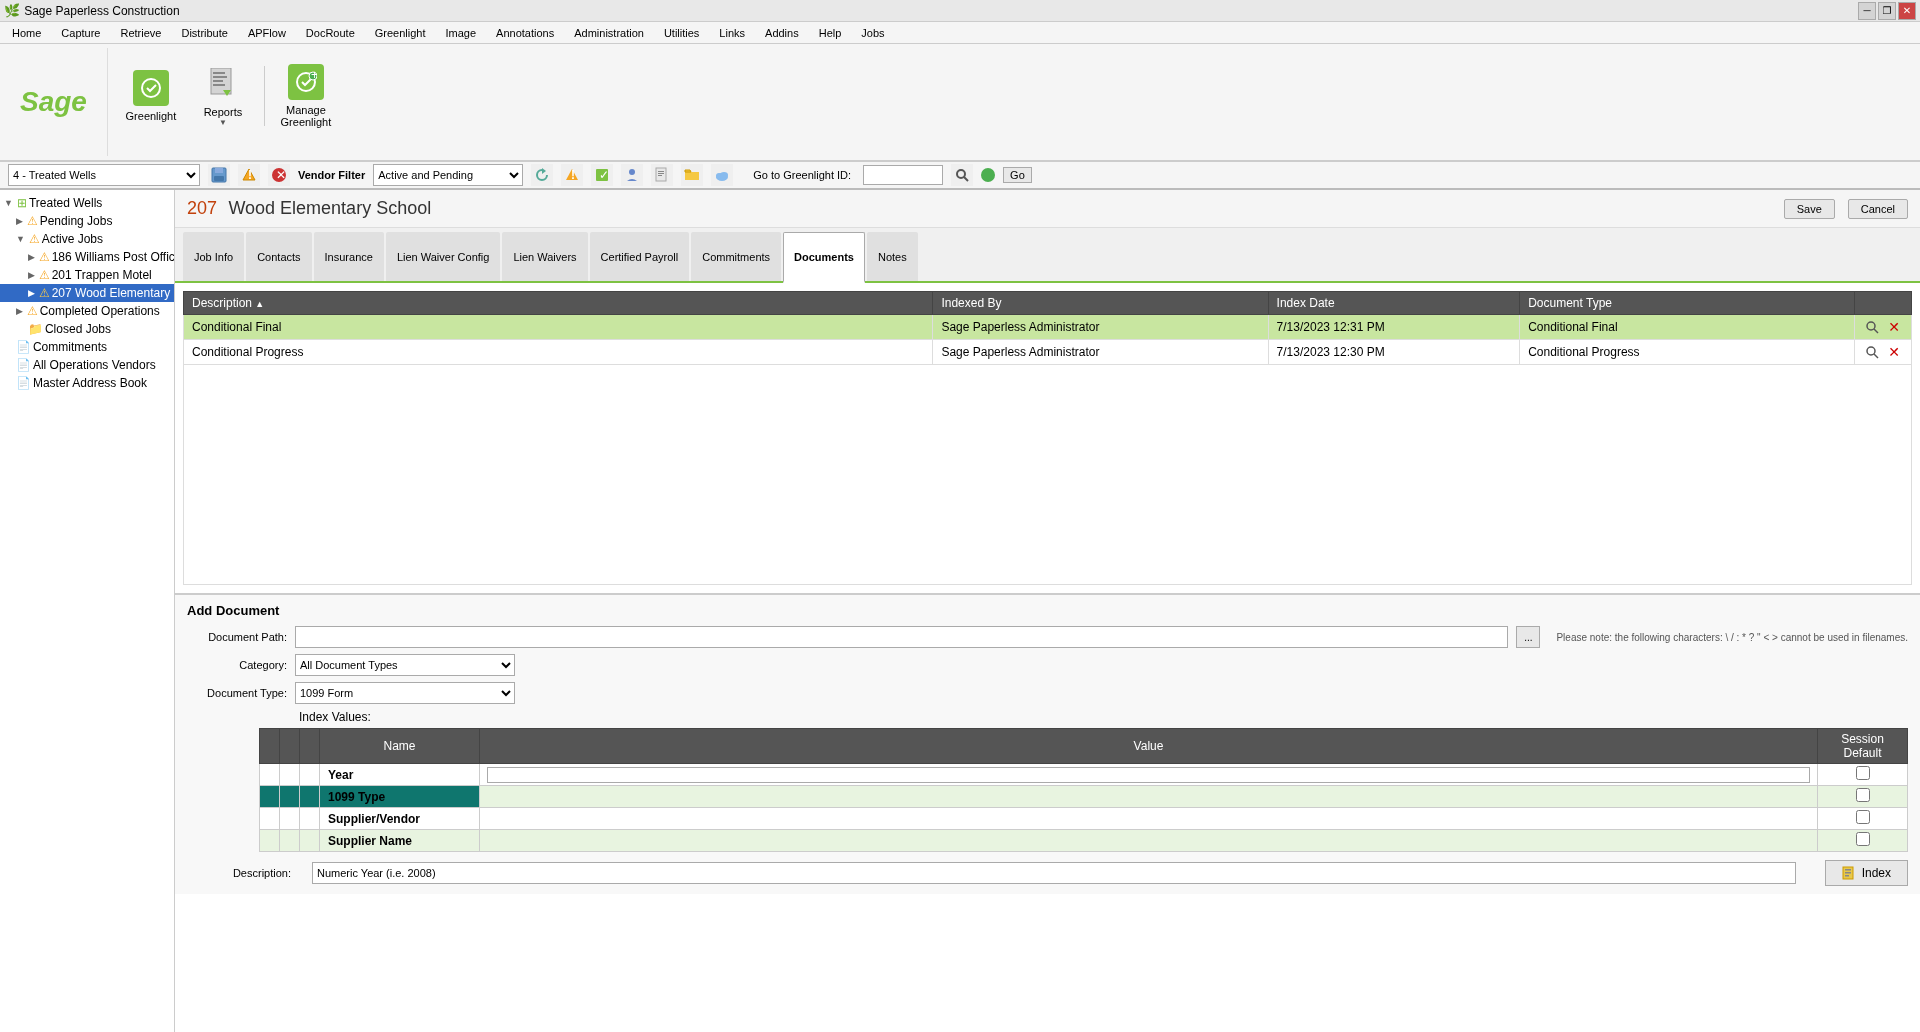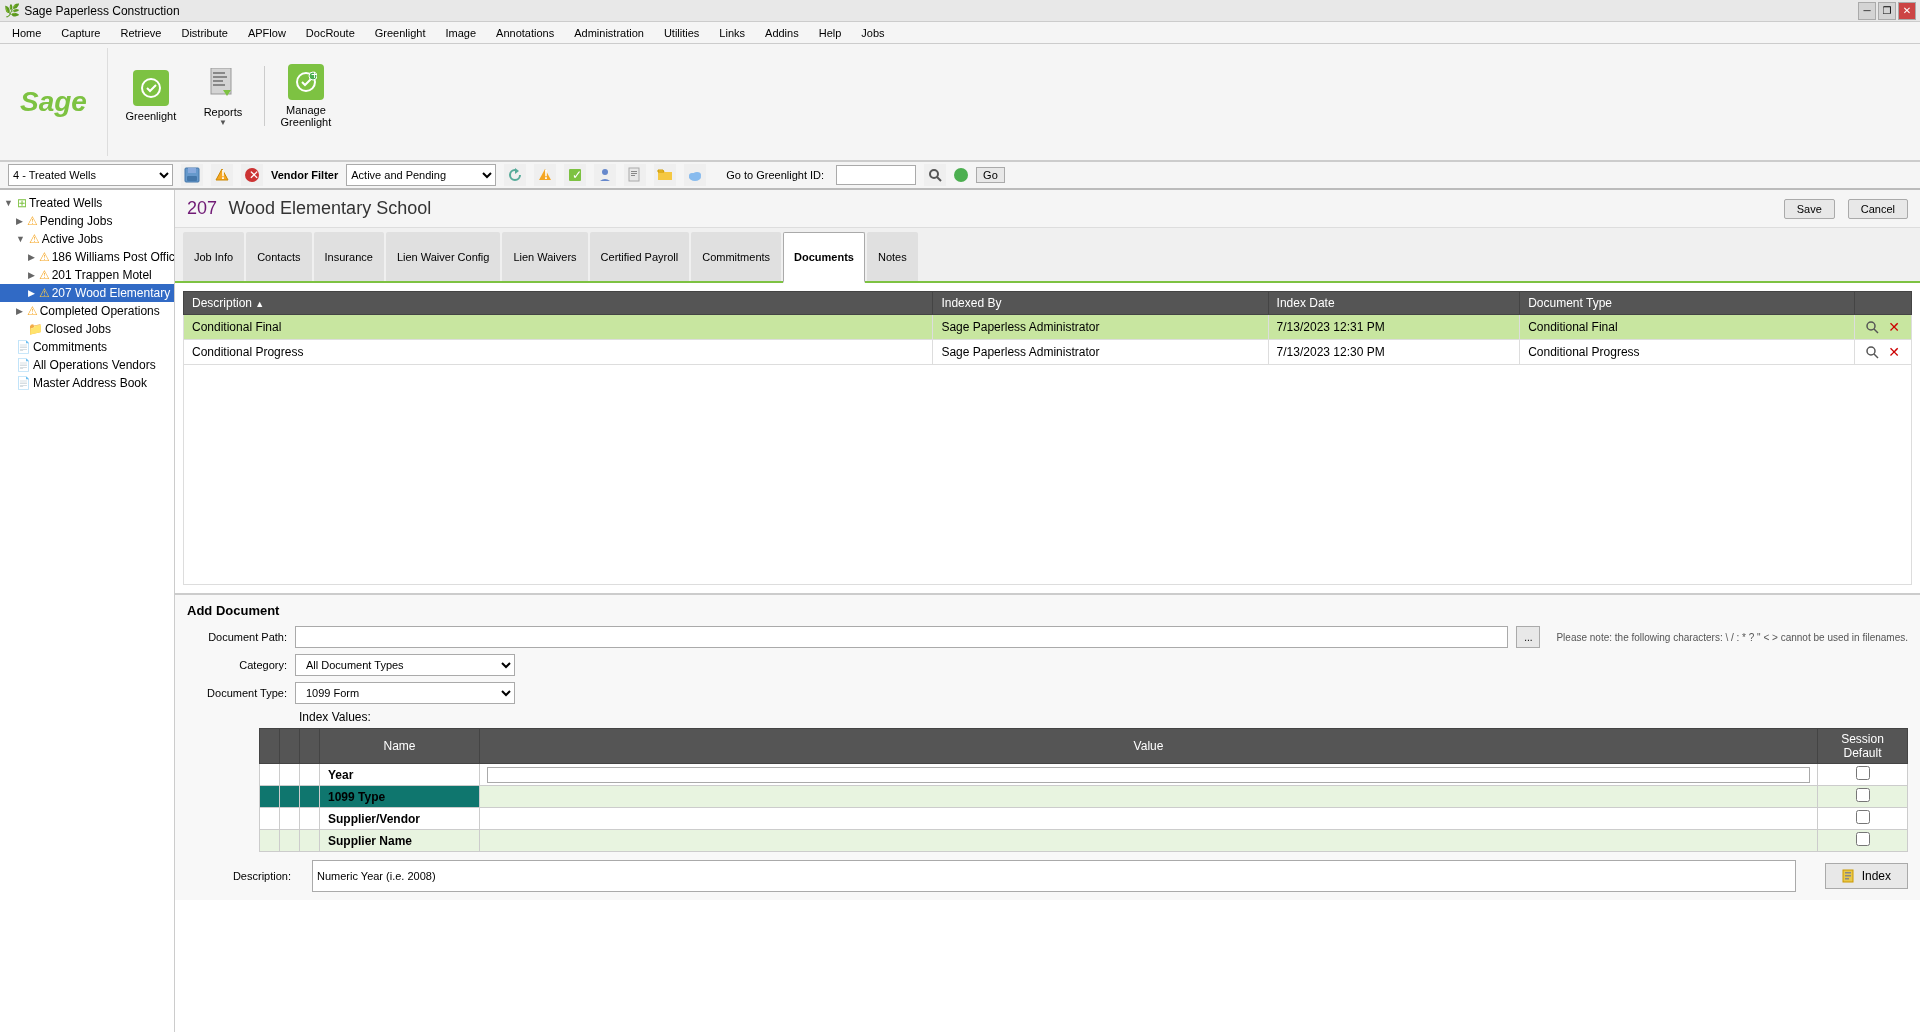--- a/index.html
+++ b/index.html
@@ -22,21 +22,21 @@
     .toolbar-buttons { display: flex; align-items: flex-start; padding-top: 8px; gap: 2px; border-left: 1px solid #ddd; margin-left: 8px; padding-left: 8px; }
     .toolbar-btn { display: flex; flex-direction: column; align-items: center; justify-content: center; width: 70px; height: 80px; cursor: pointer; border: 1px solid transparent; padding: 4px; }
     .toolbar-btn-icon { width: 36px; height: 36px; display: flex; align-items: center; justify-content: center; }
     .toolbar-btn-label { font-size: 11px; margin-top: 4px; text-align: center; }
     .greenlight-icon { width: 36px; height: 36px; background: #7dc242; border-radius: 4px; display: flex; align-items: center; justify-content: center; color: white; font-size: 18px; }
     .reports-icon { width: 36px; height: 36px; display: flex; align-items: center; justify-content: center; }
     .manage-gl-icon { width: 36px; height: 36px; background: #7dc242; border-radius: 4px; display: flex; align-items: center; justify-content: center; color: white; font-size: 14px; }
 
     
     .toolbar-row2 { background: #f5f5f5; height: 28px; border-bottom: 2px solid #bbb; display: flex; align-items: center; padding: 0 8px; gap: 8px; }
-    .project-select { width: 165px; height: 22px; font-size: 11px; border: 1px solid #aaa; background: white; }
+    .project-select { width: 192px; height: 22px; font-size: 11px; border: 1px solid #aaa; background: white; }
     .icon-btn { width: 22px; height: 22px; cursor: pointer; display: flex; align-items: center; justify-content: center; border: 1px solid transparent; }
     .filter-label { font-size: 11px; font-weight: bold; }
     .filter-select { width: 150px; height: 22px; font-size: 11px; border: 1px solid #aaa; background: white; }
     .goto-label { font-size: 11px; margin-left: 12px; }
     .goto-input { width: 80px; height: 20px; border: 1px solid #aaa; background: white; margin-left: 4px; }
     .goto-btn { font-size: 11px; padding: 1px 6px; cursor: pointer; background: #e8e8e8; border: 1px solid #aaa; }
 
     
     .main { display: flex; height: calc(1032px - 170px); }
 
@@ -47,21 +47,21 @@
     .tree-indent1 { padding-left: 16px; }
     .tree-indent2 { padding-left: 28px; }
     .expand-btn { font-size: 9px; color: #666; margin-right: 2px; cursor: pointer; }
 
     
     .content { flex: 1; background: white; padding: 0; overflow: hidden; }
 
     
     .page-header { display: flex; align-items: center; justify-content: space-between; padding: 8px 12px; border-bottom: 1px solid #ddd; background: #f5f5f5; }
     .page-title { font-size: 18px; color: #333; }
-    .page-title-num { font-size: 18px; color: #701a75; margin-right: 8px; }
+    .page-title-num { font-size: 18px; color: #c2410c; margin-right: 8px; }
     .header-btns { display: flex; gap: 13px; }
     .header-btn { padding: 3px 12px; font-size: 11px; border: 1px solid #aaa; background: #e8e8e8; cursor: pointer; border-radius: 2px; }
 
     
     .tabs { display: flex; background: #f0f0f0; border-bottom: 2px solid #7dc242; padding: 0 8px; padding-top: 4px; }
     .tab { padding: 18px 10px; font-size: 11px; cursor: pointer; border: 1px solid transparent; border-bottom: none; margin-right: 2px; background: #e0e0e0; border-radius: 2px 2px 0 0; }
     .tab.active { background: white; border-color: #aaa; border-bottom: 2px solid white; margin-bottom: -2px; font-weight: bold; }
 
     
     .doc-table-area { padding: 8px; }
@@ -72,32 +72,32 @@
     .doc-row-actions { display: flex; gap: 4px; }
     .search-row-btn { width: 18px; height: 18px; cursor: pointer; display: flex; align-items: center; justify-content: center; }
     .del-btn { width: 18px; height: 18px; cursor: pointer; color: #cc0000; font-size: 14px; display: flex; align-items: center; justify-content: center; }
 
     
     .add-document { padding: 8px 12px; border-top: 2px solid #ccc; background: #f8f8f8; }
     .add-doc-title { font-size: 13px; font-weight: bold; margin-bottom: 8px; }
     .form-row { display: flex; align-items: center; margin-bottom: 6px; gap: 8px; }
     .form-label { width: 100px; text-align: right; font-size: 11px; }
     .form-input { flex: 1; height: 22px; border: 1px solid #aaa; background: white; font-size: 11px; padding: 1px 4px; }
-    .form-select { height: 22px; border: 1px solid #aaa; background: white; font-size: 11px; width: 220px; padding-left: 6px; }
+    .form-select { height: 22px; border: 1px solid #aaa; background: white; font-size: 11px; width: 220px; }
     .browse-btn { width: 24px; height: 22px; border: 1px solid #aaa; background: #e8e8e8; cursor: pointer; display: flex; align-items: center; justify-content: center; font-size: 10px; }
     .note-text { font-size: 10px; color: #555; margin-left: 8px; }
     .index-table { border-collapse: collapse; font-size: 11px; width: 100%; }
     .index-table th { background: #555; color: white; padding: 3px 8px; border: 1px solid #444; font-weight: normal; }
     .index-table td { padding: 2px 8px; border: 1px solid #ccc; height: 22px; }
     .index-table tr:nth-child(even) { background: #e8f4e0; }
     .index-table tr:nth-child(odd) { background: white; }
     .session-default-check { width: 14px; height: 14px; }
     .desc-row { display: flex; align-items: center; margin-top: 8px; gap: 21px; }
     .desc-label { width: 100px; text-align: right; font-size: 11px; }
-    .desc-input { flex: 1; height: 32px; border: 1px solid #aaa; background: white; font-size: 11px; padding: 1px 4px; }
+    .desc-input { flex: 1; height: 22px; border: 1px solid #aaa; background: white; font-size: 11px; padding: 1px 4px; }
     .index-btn { padding: 4px 16px; background: #e8e8e8; border: 1px solid #aaa; cursor: pointer; font-size: 11px; display: flex; align-items: center; gap: 4px; margin-left: 8px; }
 
     
     .green-circle { width: 14px; height: 14px; background: #4caf50; border-radius: 50%; display: inline-block; }
 
     
     .toolbar-sep { width: 1px; background: #ccc; height: 60px; margin: 10px 4px; }
 
     
     .dropdown-arrow { font-size: 8px; color: #555; }

